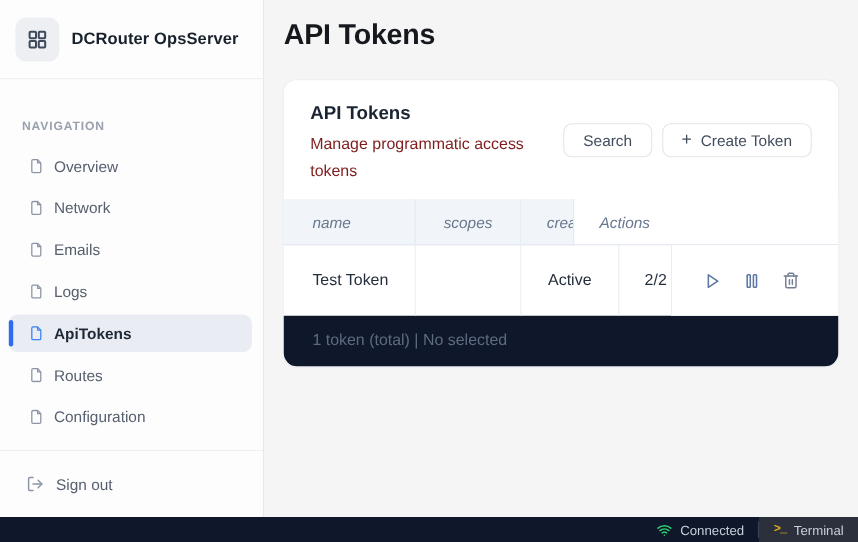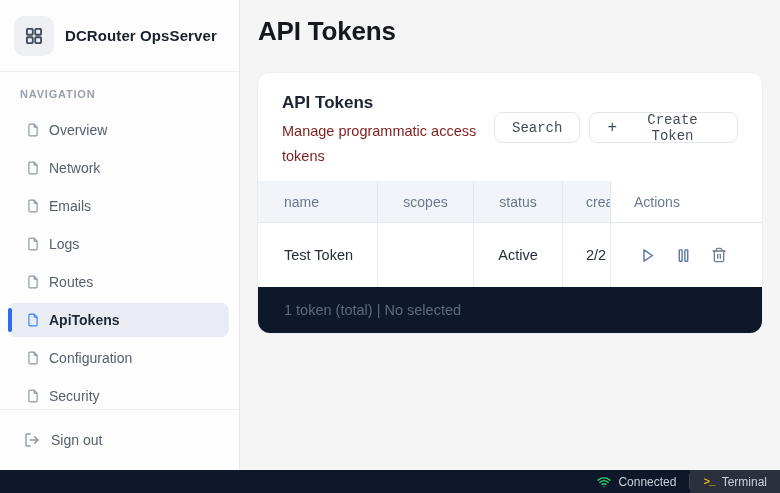--- a/index.html
+++ b/index.html
@@ -29,21 +29,21 @@
   }
   .logo-box {
     width: 40px; height: 40px; border-radius: 10px;
     background: #edeff3;
     display: flex; align-items: center; justify-content: center;
     color: #3e4a5b;
   }
   .app-title { margin-left: 11px; font-size: 15px; font-weight: 700; color: #18202c; letter-spacing: .1px; }
 
   .nav-label {
-    margin: 16px 0 0 20px;
+    margin: 37px 0 0 20px;
     font-size: 11px; font-weight: 700;
     color: #99a1ad; letter-spacing: .8px;
   }
   .nav { flex: 1 1 auto; overflow: hidden; margin-top: 13px; }
   .nav-item {
     height: 34px; margin: 0 10px 4px 8px;
     border-radius: 8px;
     display: flex; align-items: center;
     padding-left: 18px;
     color: #57606e; font-size: 14px; font-weight: 500;
@@ -93,26 +93,26 @@
     font-size: 14.5px; line-height: 25px;
     color: #7f1d1d; font-weight: 400;
   }
   .header-actions { margin-left: auto; display: flex; gap: 9px; margin-top: 19px; }
   .btn {
     height: 31px; padding: 0 17px;
     border: 1px solid #e2e6ea; border-radius: 8px;
     background: #fff; color: #414c5c;
     font-size: 14px; font-weight: 500;
     display: flex; align-items: center; gap: 8px;
-    font-family: Liberation Mono, monospace; cursor: pointer;
+    font-family: Liberation Sans, sans-serif; cursor: pointer;
   }
   .plus-glyph { font-size: 16px; font-weight: 400; color: #414c5c; line-height: 1; }
 
   
-  .thead { display: flex; height: 42px; }
+  .thead { display: flex; height: 42px; font-style: italic; }
   .th {
     background: #f1f5f9;
     border-right: 1px solid #e2e8f0;
     border-bottom: 1px solid #e2e8f0;
     display: flex; align-items: center;
     color: #68788f; font-size: 14px; font-weight: 500;
     overflow: hidden; white-space: nowrap;
   }
   .trow { display: flex; height: 64px; background: #fff; }
   .td {
@@ -213,38 +213,38 @@
     </div>
     <div class="nav-item">
       <span class="nav-icon">
         <svg width="14" height="14" viewBox="0 0 24 24" fill="none" stroke="currentColor" stroke-width="2" stroke-linejoin="round">
             <path d="M14 2H7a2 2 0 0 0-2 2v16a2 2 0 0 0 2 2h10a2 2 0 0 0 2-2V7z"></path>
             <polyline points="14 2 14 7 19 7"></polyline>
           </svg>
       </span>
       <span>Logs</span>
     </div>
-    <div class="nav-item">
-      <span class="nav-icon">
-        <svg width="14" height="14" viewBox="0 0 24 24" fill="none" stroke="currentColor" stroke-width="2" stroke-linejoin="round">
-            <path d="M14 2H7a2 2 0 0 0-2 2v16a2 2 0 0 0 2 2h10a2 2 0 0 0 2-2V7z"></path>
-            <polyline points="14 2 14 7 19 7"></polyline>
-          </svg>
-      </span>
-      <span>Routes</span>
-    </div>
     <div class="nav-item active">
       <span class="active-bar"></span>
       <span class="nav-icon">
         <svg width="14" height="14" viewBox="0 0 24 24" fill="none" stroke="currentColor" stroke-width="2" stroke-linejoin="round">
             <path d="M14 2H7a2 2 0 0 0-2 2v16a2 2 0 0 0 2 2h10a2 2 0 0 0 2-2V7z"></path>
             <polyline points="14 2 14 7 19 7"></polyline>
           </svg>
       </span>
       <span>ApiTokens</span>
+    </div>
+    <div class="nav-item">
+      <span class="nav-icon">
+        <svg width="14" height="14" viewBox="0 0 24 24" fill="none" stroke="currentColor" stroke-width="2" stroke-linejoin="round">
+            <path d="M14 2H7a2 2 0 0 0-2 2v16a2 2 0 0 0 2 2h10a2 2 0 0 0 2-2V7z"></path>
+            <polyline points="14 2 14 7 19 7"></polyline>
+          </svg>
+      </span>
+      <span>Routes</span>
     </div>
     <div class="nav-item">
       <span class="nav-icon">
         <svg width="14" height="14" viewBox="0 0 24 24" fill="none" stroke="currentColor" stroke-width="2" stroke-linejoin="round">
             <path d="M14 2H7a2 2 0 0 0-2 2v16a2 2 0 0 0 2 2h10a2 2 0 0 0 2-2V7z"></path>
             <polyline points="14 2 14 7 19 7"></polyline>
           </svg>
       </span>
       <span>Configuration</span>
     </div>
@@ -289,21 +289,20 @@
         <button class="btn">
           <span class="plus-glyph">+</span>
           <span>Create Token</span>
         </button>
       </div>
     </div>
 
     <div class="thead">
       <div class="th col-name">name</div>
       <div class="th col-scopes">scopes</div>
-      <div class="th col-status">status</div>
       <div class="th col-created">crea</div>
       <div class="th col-actions">Actions</div>
     </div>
 
     <div class="trow">
       <div class="td col-name">Test Token</div>
       <div class="td col-scopes"></div>
       <div class="td col-status">Active</div>
       <div class="td col-created">2/2</div>
       <div class="td col-actions">

